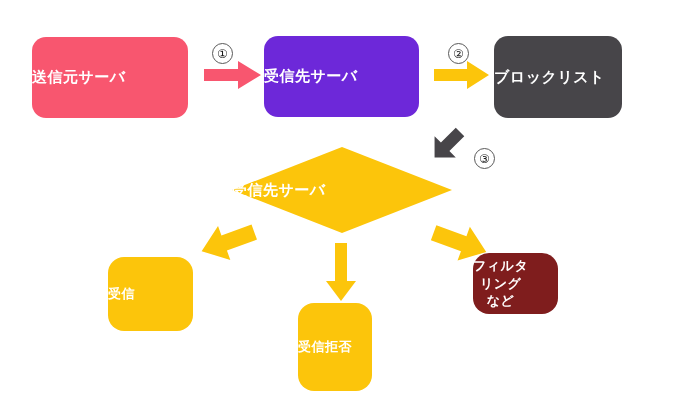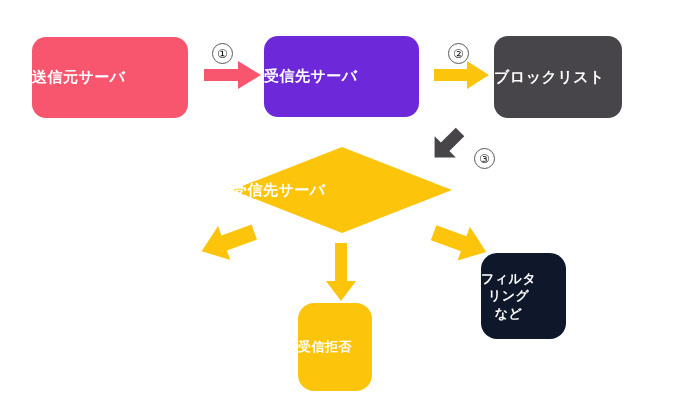--- a/index.html
+++ b/index.html
@@ -86,25 +86,24 @@
     font-size: 13px;
   }
   #node-reject {
     left: 298px; top: 303px;
     width: 74px; height: 88px;
     background: #fcc50b;
     font-size: 13px;
   }
   #node-filter {
     left: 473px; top: 253px;
-    width: 85px; height: 86px;
-    background: #0f172a;
+    width: 85px; height: 61px;
+    background: #7f1d1d;
     font-size: 13px;
     line-height: 1.35;
-    margin-left: 8px;
   }
 
   
   .arrow {
     position: absolute;
   }
   .arrow svg { display: block; overflow: visible; }
 
   #arrow-1 { left: 204px; top: 60px; width: 58px; height: 30px; }
   #arrow-2 { left: 434px; top: 60px; width: 56px; height: 30px; }
@@ -149,20 +148,23 @@
 
   <div class="node rounded" id="node-blocklist">
     <span class="node-label">ブロックリスト</span>
   </div>
 
   <div class="node" id="node-policy">
     <span class="diamond-shape"></span>
     <span class="node-label">受信先サーバ</span>
   </div>
 
+  <div class="node small-round" id="node-accept">
+    <span class="node-label">受信</span>
+  </div>
 
   <div class="node small-round" id="node-reject">
     <span class="node-label">受信拒否</span>
   </div>
 
   <div class="node small-round" id="node-filter">
     <span class="node-label">フィルタ
 リング
 など</span>
   </div>

